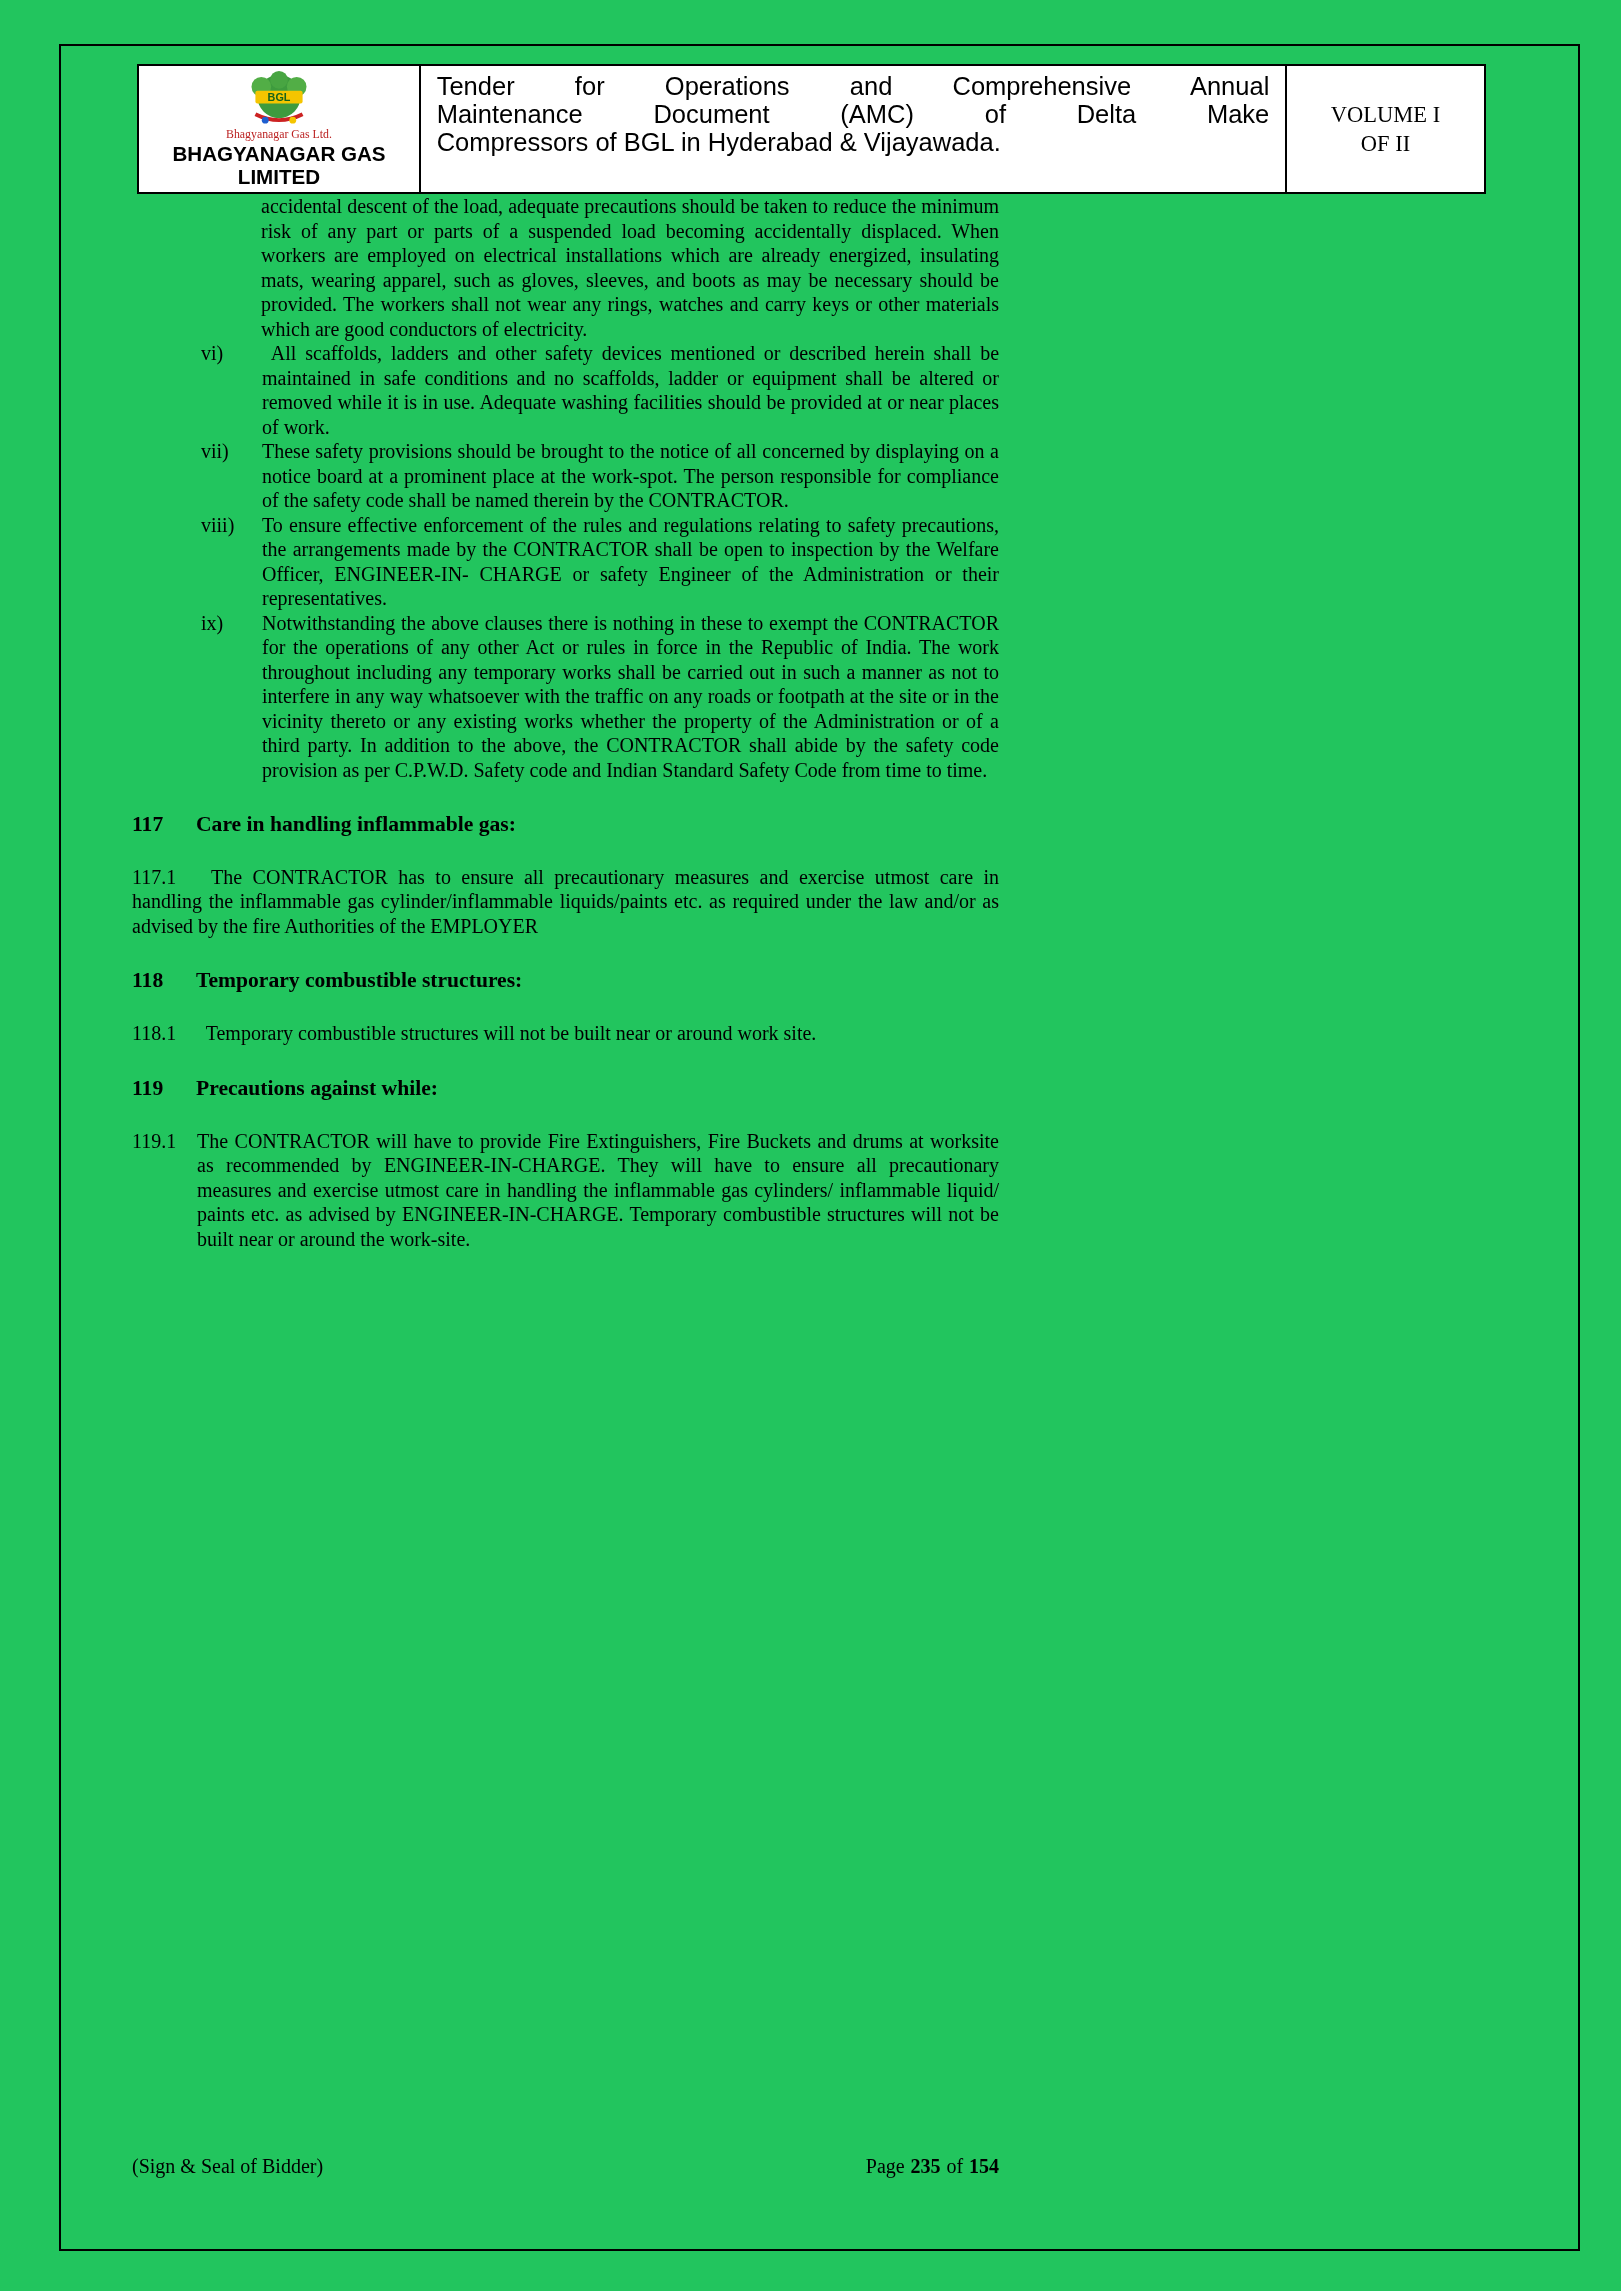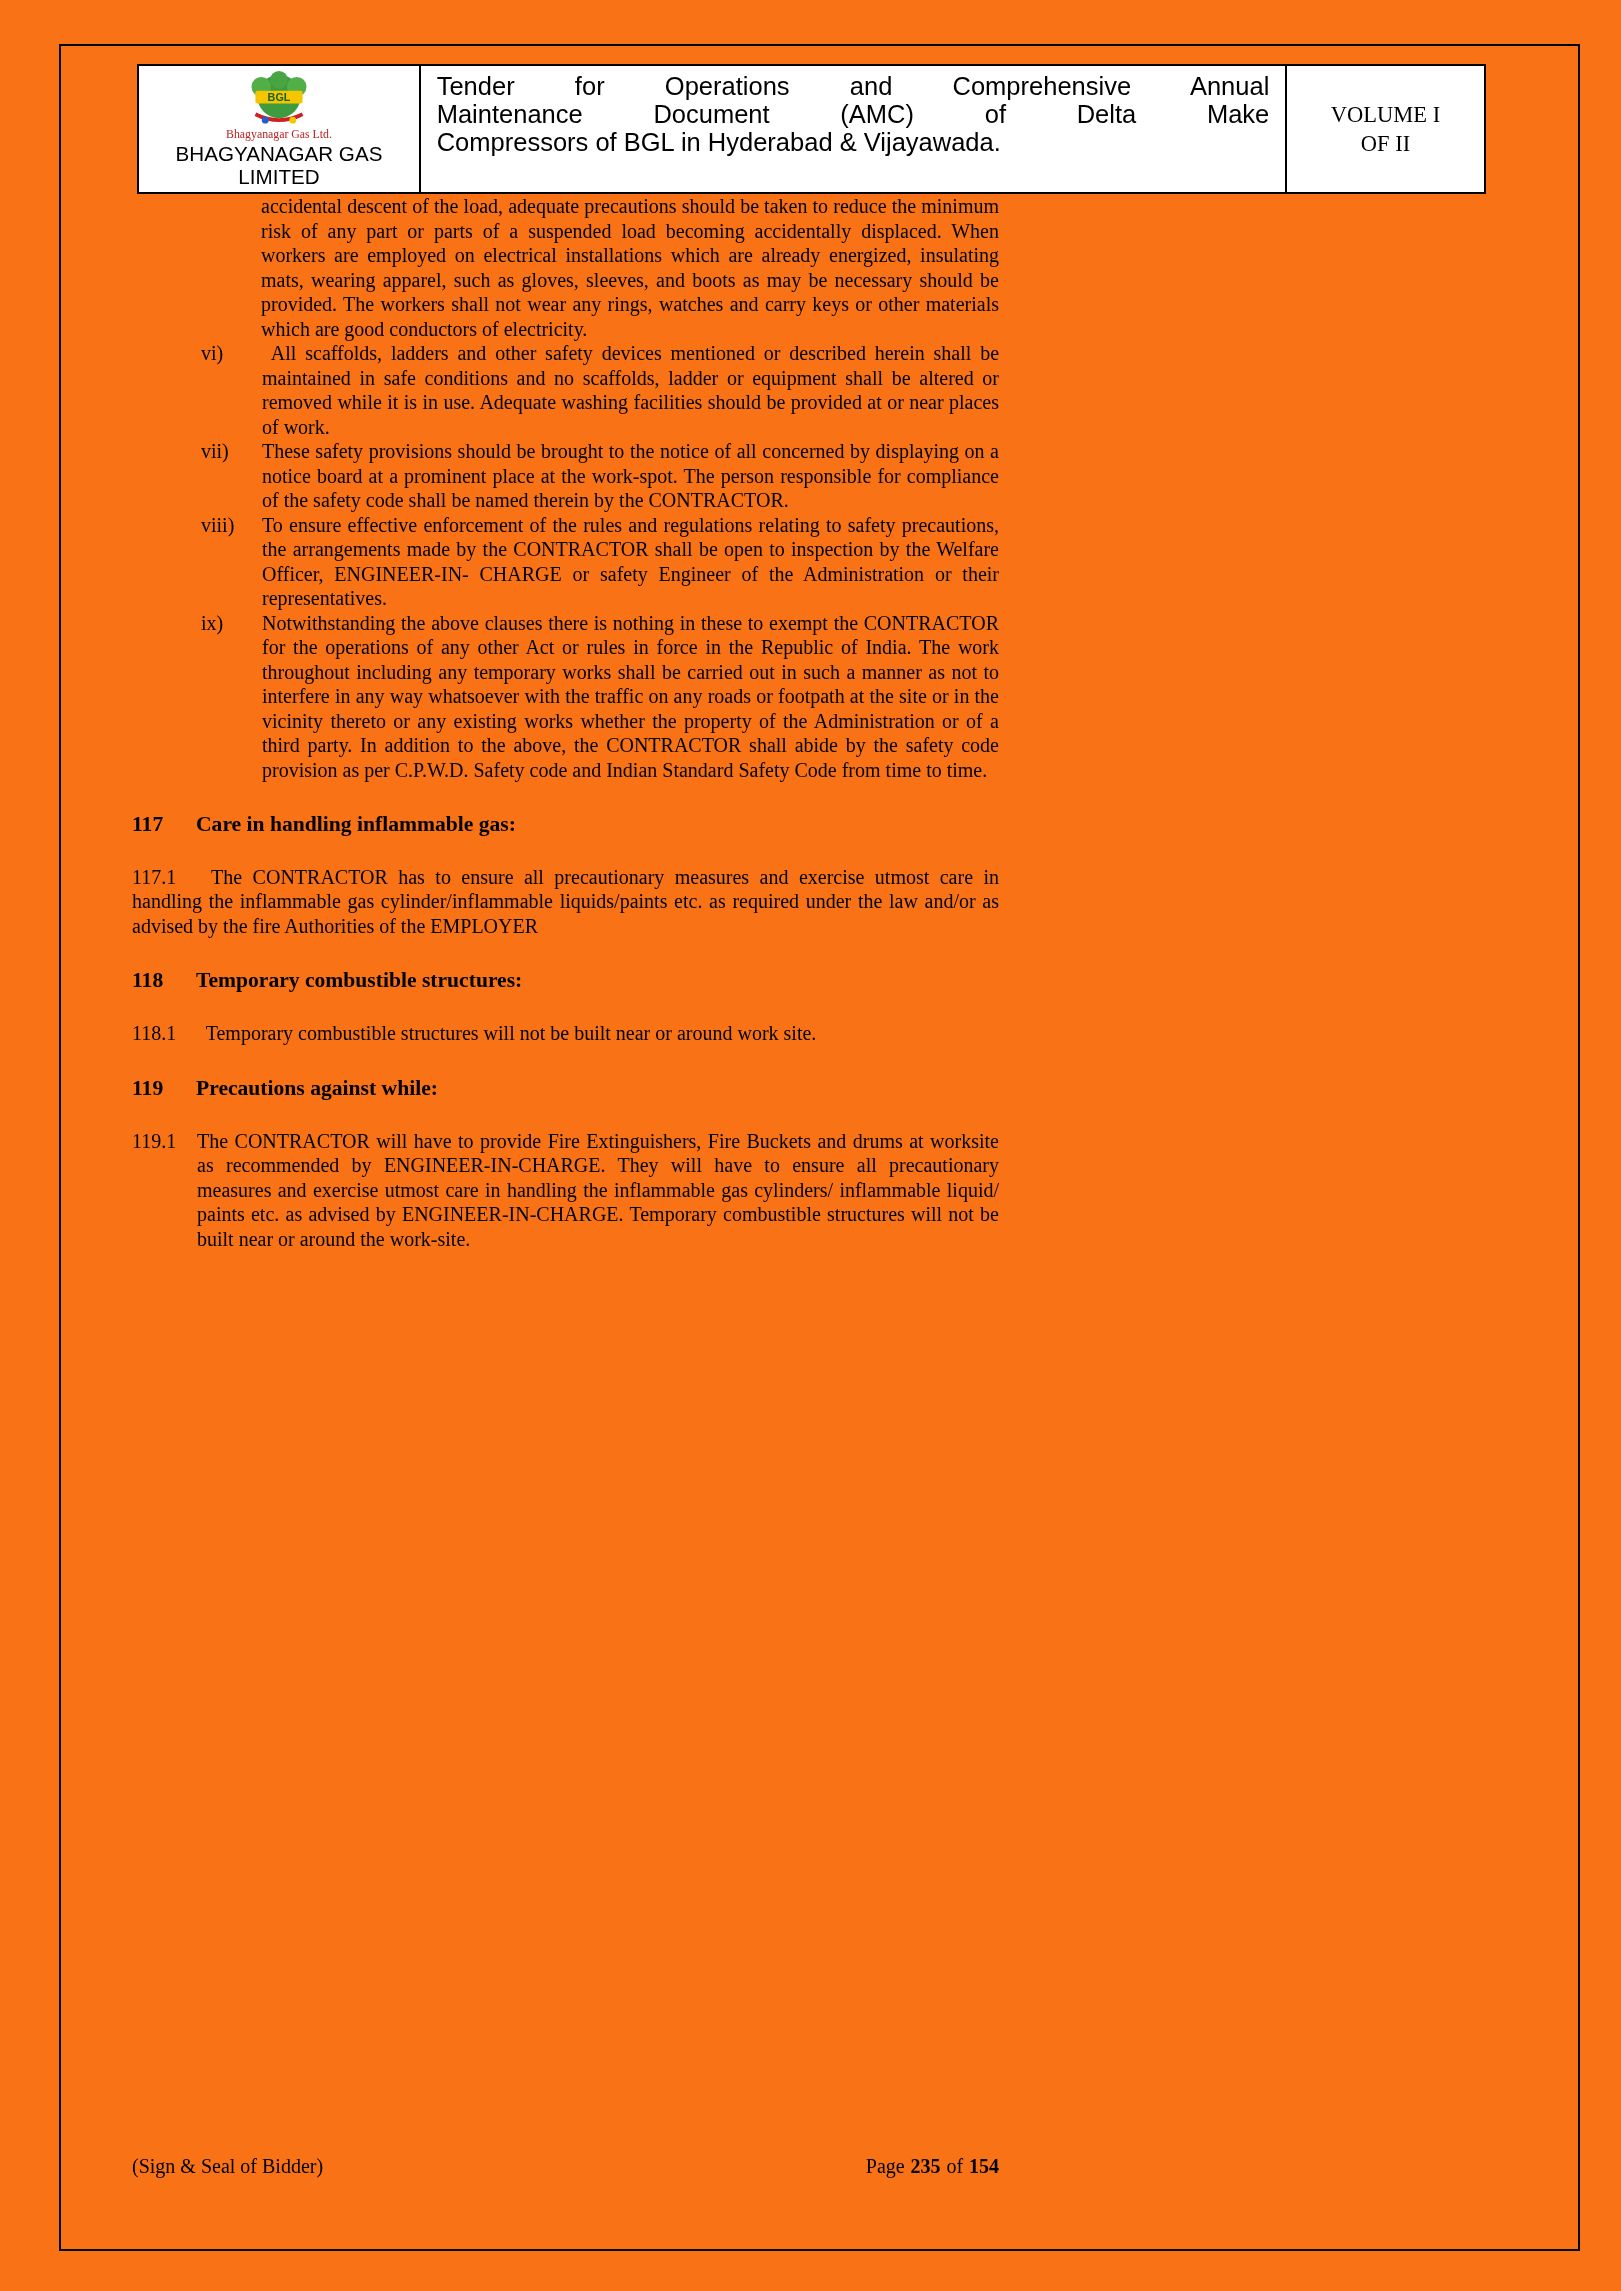--- a/index.html
+++ b/index.html
@@ -1,21 +1,21 @@
 <!DOCTYPE html>
 <html><head>
 <meta charset="utf-8">
 <style>
   * { margin: 0; padding: 0; box-sizing: border-box; }
   html, body { background: #ffffff; }
   .page {
     position: relative;
     width: 1621px;
     height: 2292px;
-    background: #f97316;
+    background: #22c55e;
     font-family: "Liberation Serif", serif;
     color: #000;
     overflow: hidden;
   }
   .border-frame {
     position: absolute;
     left: 59px; top: 44px; right: 41px; bottom: 41px;
     border: 2px solid #000;
   }
   
@@ -43,20 +43,21 @@
     text-align: center;
     font-family: "Liberation Serif", serif;
   }
   .company-name {
     margin-top: 2.9px;
     font-family: "Liberation Sans", sans-serif;
     font-size: 20.6px;
     line-height: 22.5px;
     text-align: center;
     color: #000;
+    font-weight: bold;
   }
   .cell-title {
     width: 866px;
     padding: 5.9px 15.7px 3.9px 15.7px;
     font-family: "Liberation Sans", sans-serif;
     font-size: 25.5px;
     line-height: 28px;
     color: #000;
   }
   .jline { text-align: justify; text-align-last: justify; }

